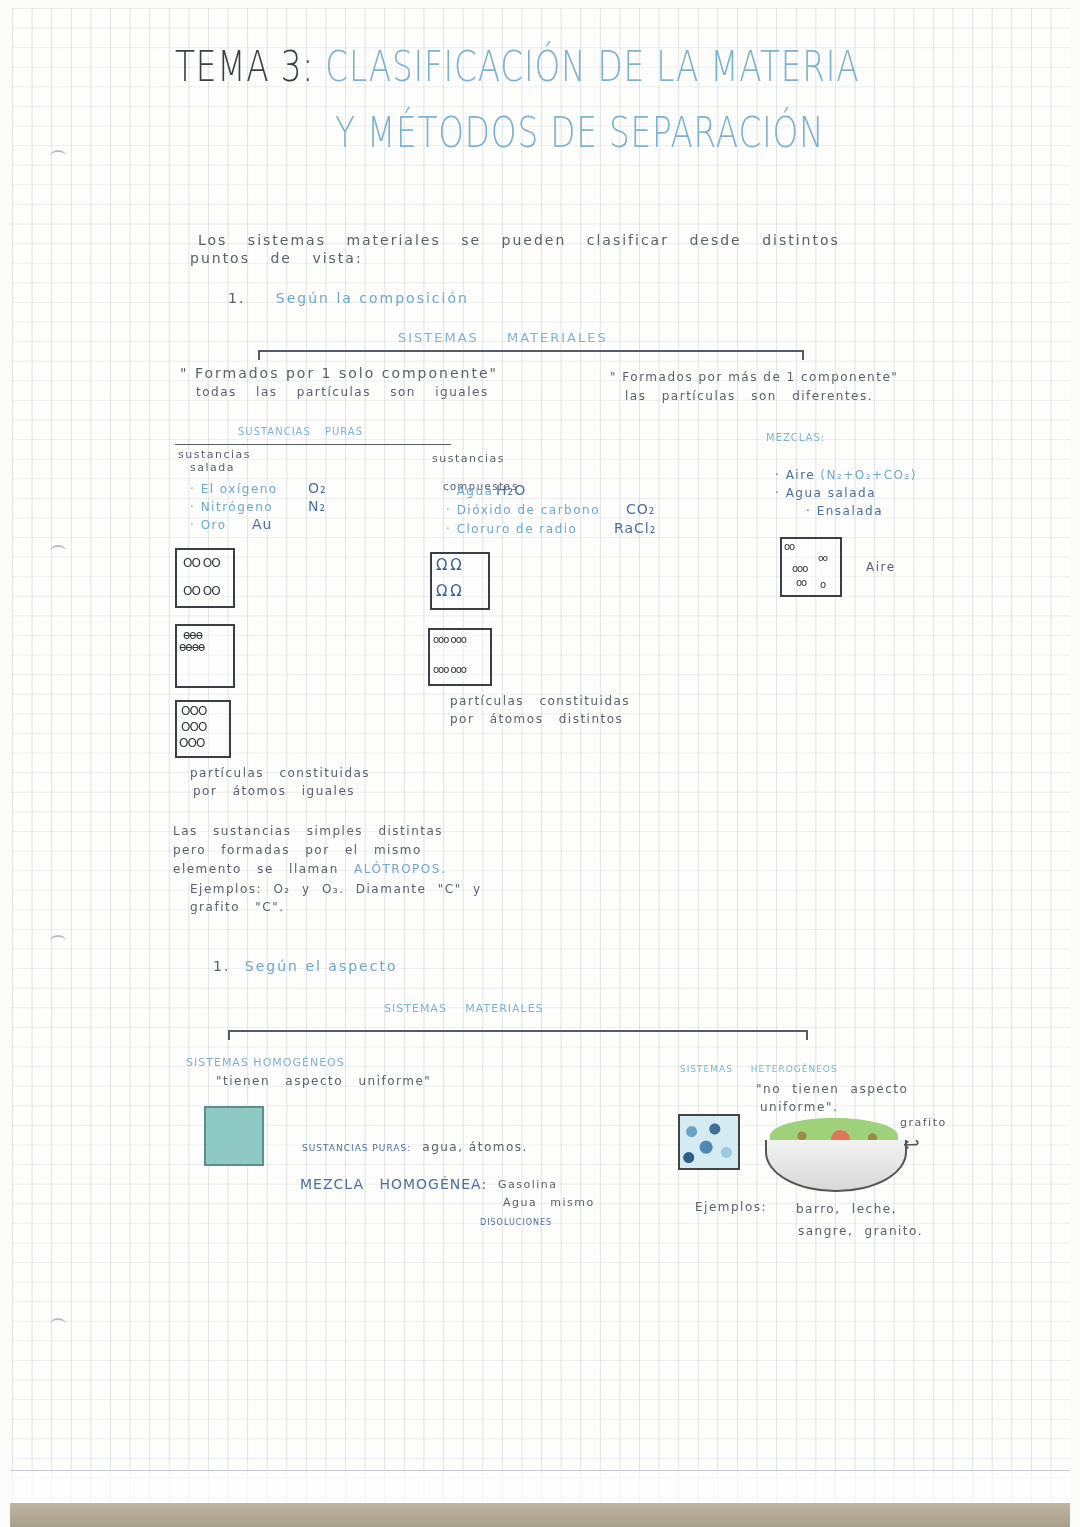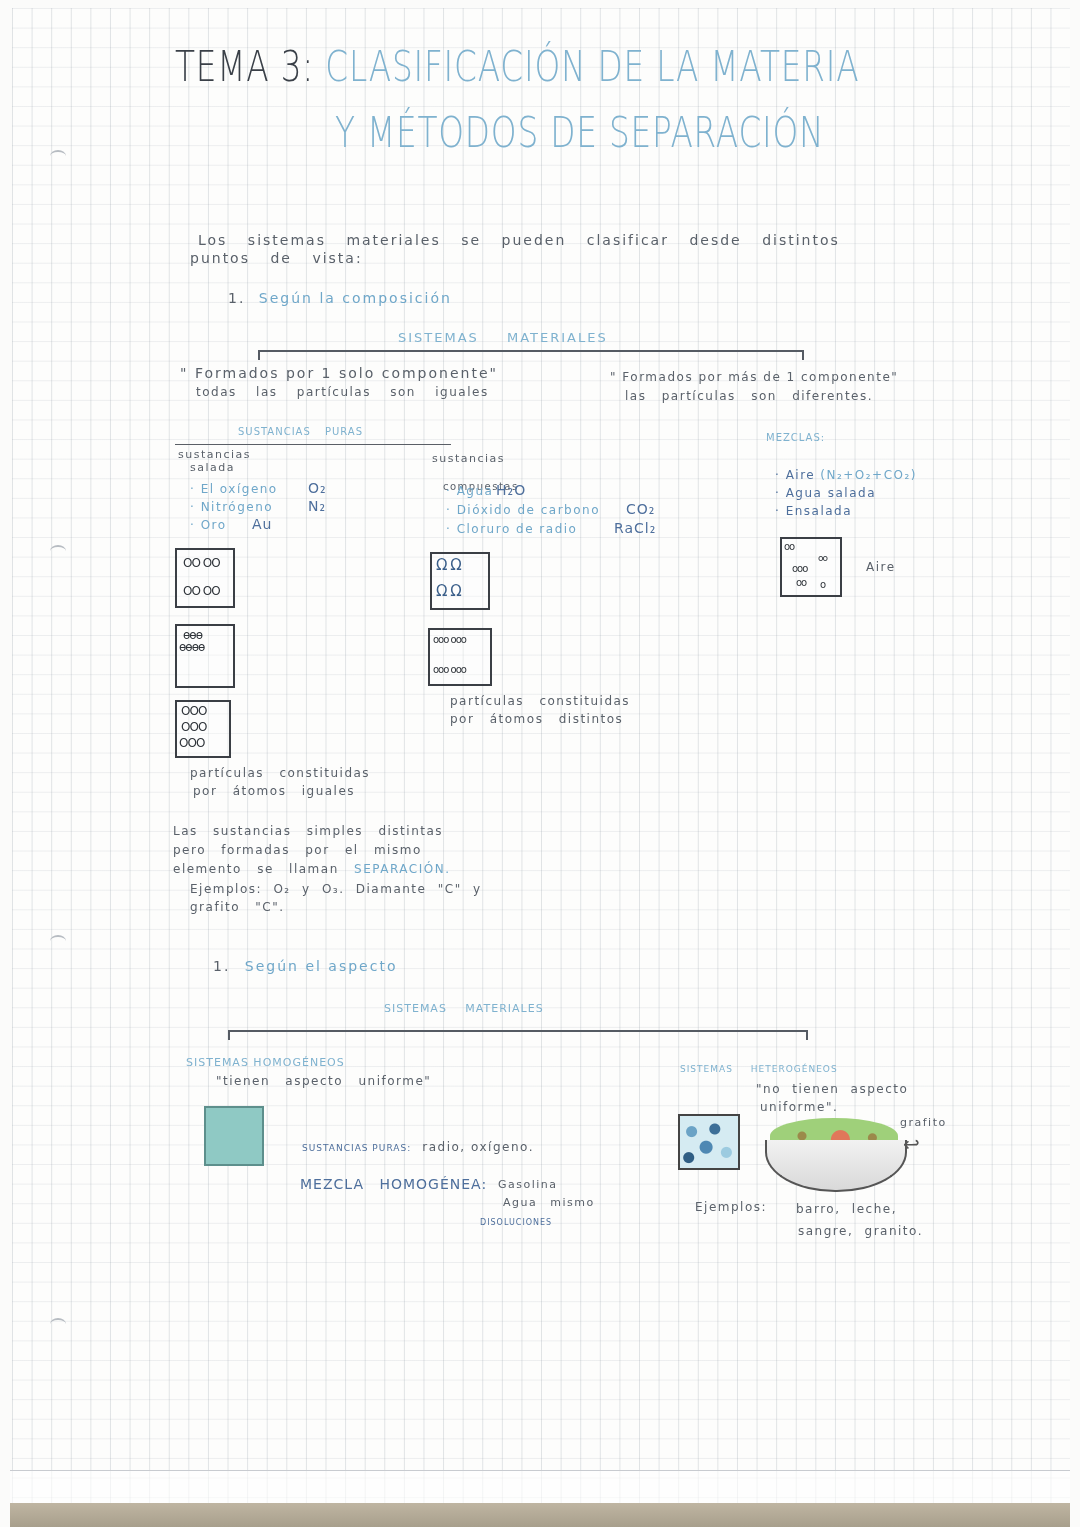--- a/index.html
+++ b/index.html
@@ -80,21 +80,21 @@
 </div>
 <div class="abs title" style="left:335px; top:108px;">
   <span class="blue">Y MÉTODOS DE SEPARACIÓN</span>
 </div>
 
 <div class="abs hand" style="left:198px; top:232px; word-spacing:14px;">Los sistemas materiales se pueden clasificar desde distintos</div>
 <div class="abs hand" style="left:190px; top:250px; word-spacing:14px;">puntos de vista:</div>
 
 <div class="abs hand" style="left:228px; top:290px;">
   <span>1.</span>
-  <span class="blue-txt" style="margin-left:7px;">Según la composición</span>
+  <span class="blue-txt" style="margin-left:24px;">Según la composición</span>
 </div>
 
 <div class="abs blue-caps" style="left:398px; top:330px; word-spacing:22px;">SISTEMAS MATERIALES</div>
 <div class="bracket" style="left:258px; top:350px; width:546px;"></div>
 
 <div class="abs hand" style="left:180px; top:365px;">" Formados por 1 solo componente"</div>
 <div class="abs hand-sm" style="left:196px; top:385px; word-spacing:14px;">todas las partículas son iguales</div>
 <div class="abs hand-sm" style="left:610px; top:370px;">" Formados por más de 1 componente"</div>
 <div class="abs hand-sm" style="left:625px; top:389px; word-spacing:10px;">las partículas son diferentes.</div>
 
@@ -141,53 +141,53 @@
   <div class="atoms" style="left:3px; top:4px; font-size:10px;">ooo  ooo</div>
   <div class="atoms" style="left:3px; top:34px; font-size:10px;">ooo  ooo</div>
 </div>
 <div class="abs hand-sm" style="left:450px; top:694px; word-spacing:10px;">partículas constituidas</div>
 <div class="abs hand-sm" style="left:450px; top:712px; word-spacing:10px;">por átomos distintos</div>
 
 <div class="abs blue-caps-sm" style="left:766px; top:432px;">MEZCLAS:</div>
 <div class="abs" style="left:775px; top:464px;">
   <div style="height:18px;"><span class="hand-sm" style="color:#4e6f9c;">· Aire</span> <span class="hand-sm blue-txt">(N₂+O₂+CO₂)</span></div>
   <div style="height:18px;"><span class="hand-sm" style="color:#4e6f9c;">· Agua salada</span></div>
-  <div style="height:18px;"><span class="hand-sm" style="color:#4e6f9c;">· Ensalada</span></div>
+  <div style="height:18px;margin-left:31px;"><span class="hand-sm" style="color:#4e6f9c;">· Ensalada</span></div>
 </div>
 <div class="box" style="left:780px; top:537px; width:58px; height:56px;">
   <div class="atoms" style="left:2px; top:2px; font-size:10px;">oo</div>
   <div class="atoms" style="left:36px; top:14px; font-size:9px;">oo</div>
   <div class="atoms" style="left:10px; top:24px; font-size:10px;">ooo</div>
   <div class="atoms" style="left:14px; top:38px; font-size:10px;">oo</div>
   <div class="atoms" style="left:38px; top:40px; font-size:10px;">o</div>
 </div>
 <div class="abs hand-sm" style="left:866px; top:560px;">Aire</div>
 
 <div class="abs hand-sm" style="left:173px; top:824px; word-spacing:10px;">Las sustancias simples distintas</div>
 <div class="abs hand-sm" style="left:173px; top:843px; word-spacing:10px;">pero formadas por el mismo</div>
 <div class="abs hand-sm" style="left:173px; top:862px; word-spacing:10px;">
   <span>elemento se llaman</span>
-  <span class="blue-txt">SEPARACIÓN.</span>
+  <span class="blue-txt">ALÓTROPOS.</span>
 </div>
 <div class="abs hand-sm" style="left:190px; top:882px; word-spacing:6px;">Ejemplos: O₂ y O₃. Diamante "C" y</div>
 <div class="abs hand-sm" style="left:190px; top:900px; word-spacing:10px;">grafito "C".</div>
 
 <div class="abs hand" style="left:213px; top:958px;">
   <span>1.</span>
   <span class="blue-txt" style="margin-left:8px;">Según el aspecto</span>
 </div>
 <div class="abs blue-caps-sm" style="left:384px; top:1002px; font-size:11px; word-spacing:14px;">SISTEMAS MATERIALES</div>
 <div class="bracket" style="left:228px; top:1030px; width:580px;"></div>
 
 <div class="abs blue-caps-sm" style="left:186px; top:1056px; font-size:11px;">SISTEMAS HOMOGÉNEOS</div>
 <div class="abs hand-sm" style="left:216px; top:1074px; word-spacing:10px;">"tienen aspecto uniforme"</div>
 <div class="teal-box" style="left:204px; top:1106px; width:56px; height:56px;"></div>
 <div class="abs" style="left:302px; top:1136px;">
   <span class="blue-caps-sm" style="font-size:9px; color:#4e6f9c;">SUSTANCIAS PURAS:</span>
-  <span class="hand-sm" style="margin-left:6px;">radio, oxígeno.</span>
+  <span class="hand-sm" style="margin-left:6px;">agua, átomos.</span>
 </div>
 <div class="abs" style="left:300px; top:1174px;">
   <span class="blue-caps-sm" style="font-size:14px; color:#4e6f9c; word-spacing:10px;">MEZCLA HOMOGÉNEA:</span>
 </div>
 <div class="abs hand-sm" style="left:498px; top:1178px; font-size:11px;">Gasolina</div>
 <div class="abs hand-sm" style="left:503px; top:1196px; font-size:11px; word-spacing:8px;">Agua mismo</div>
 <div class="abs blue-caps-sm" style="left:480px; top:1218px; font-size:8px; color:#4e6f9c;">DISOLUCIONES</div>
 
 <div class="abs blue-caps-sm" style="left:680px; top:1064px; font-size:9px; word-spacing:14px;">SISTEMAS HETEROGÉNEOS</div>
 <div class="abs hand-sm" style="left:756px; top:1082px; word-spacing:6px;">"no tienen aspecto</div>

